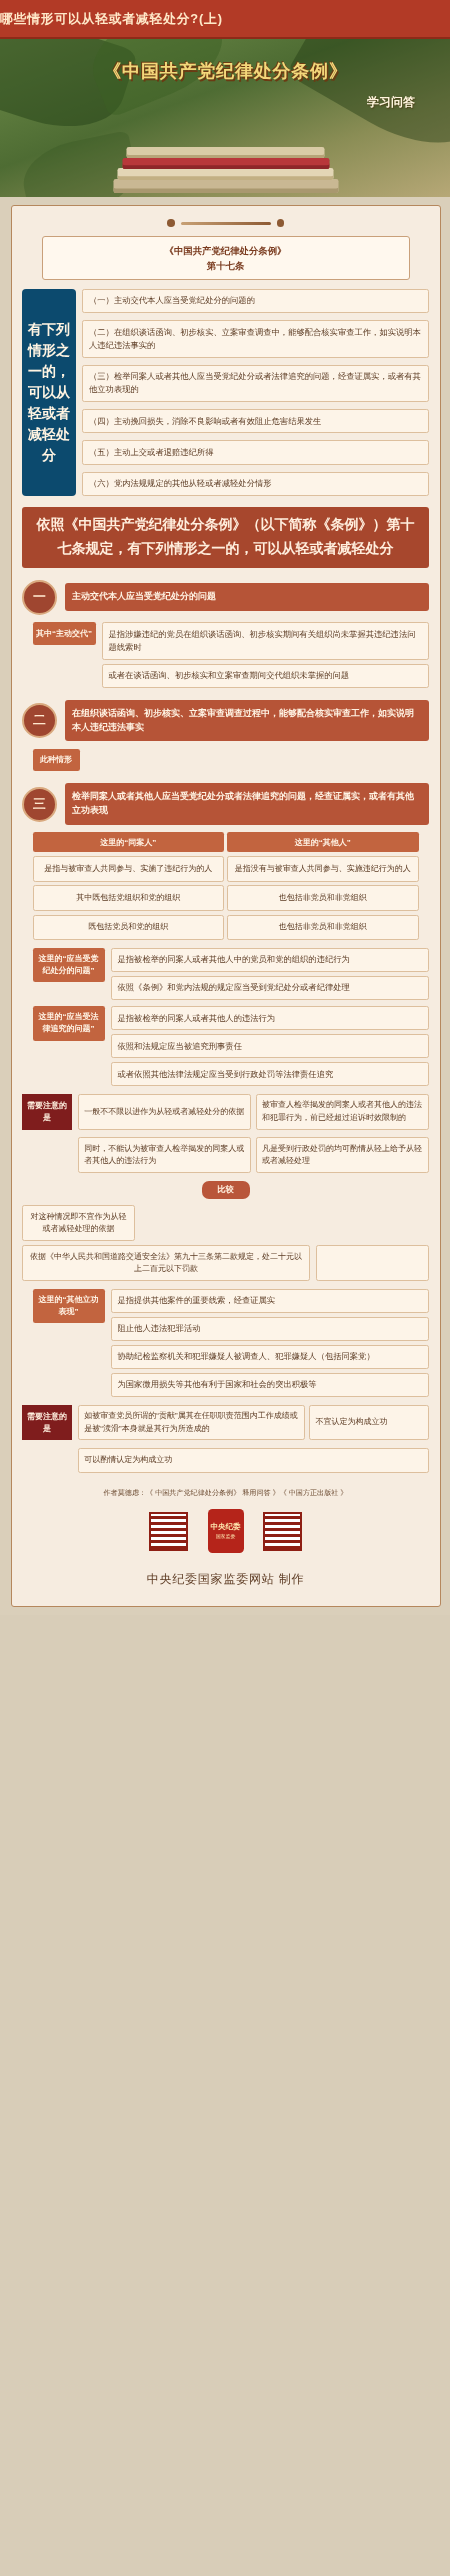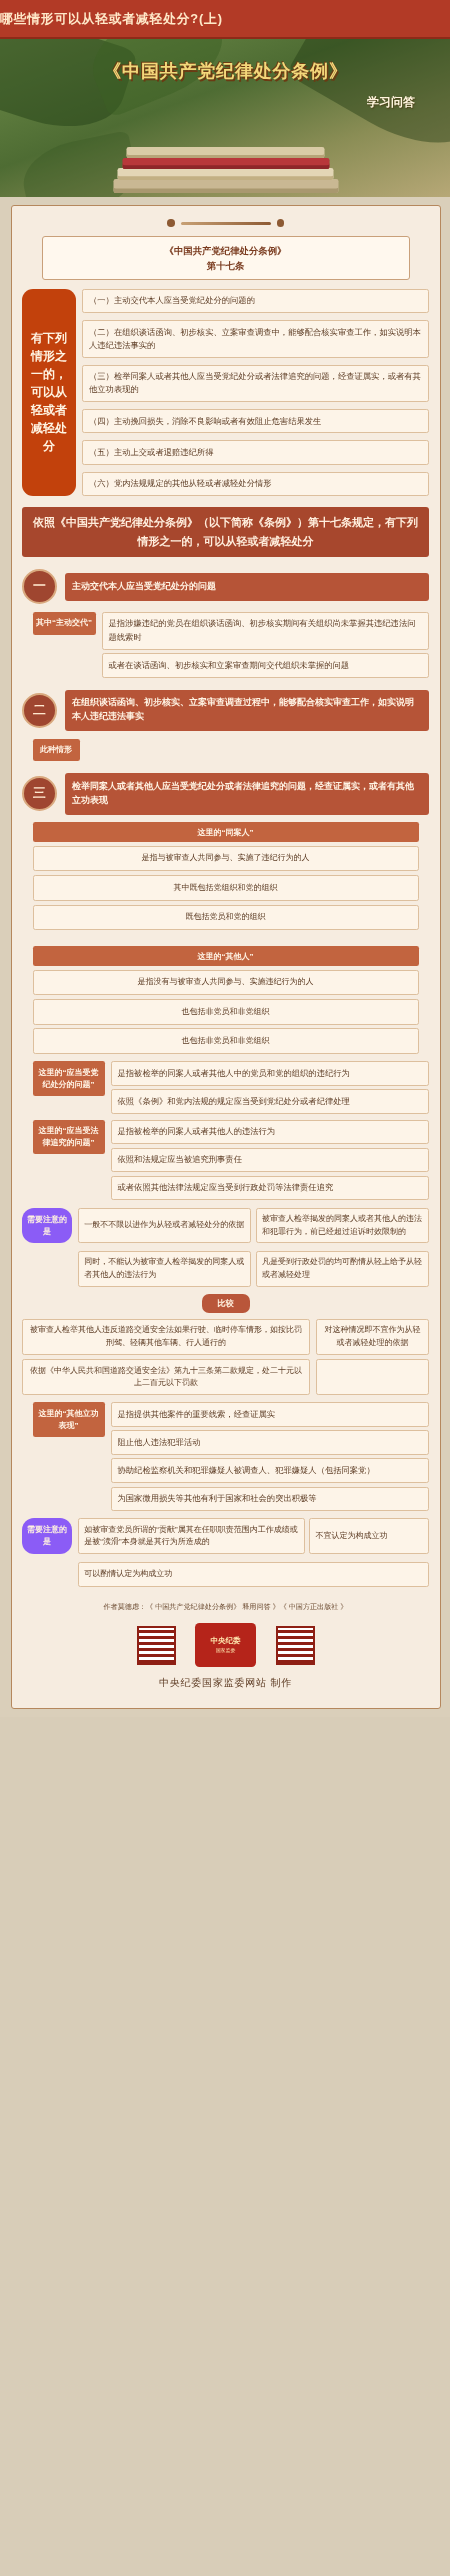--- a/index.html
+++ b/index.html
@@ -82,25 +82,25 @@
     font-weight:bold;
     color:#7a3b1f;
     line-height:1.6;
     margin:0 19.5px 9px;
   }
 
   
   .row { display:flex; align-items:stretch; margin-bottom:7.5px; }
   .tag {
     flex:0 0 auto;
-    background:#c2410c;
+    background:#0c4a6e;
     color:#fff4e2;
-    font-size:12px;
+    font-size:14px;
     font-weight:bold;
-    border-radius:11px;
+    border-radius:4px;
     display:flex; align-items:center; justify-content:center;
     text-align:center;
     padding:6px 5.3px;
     line-height:1.5;
     writing-mode:horizontal-tb;
   }
   .tag.small { width:54px; }
   .list { flex:1 1 auto; display:flex; flex-direction:column; gap:7px; margin-left:6px; }
   .item {
     background:#fdf4e8;
@@ -108,21 +108,21 @@
     border-radius:2.3px;
     font-size:8.3px;
     line-height:1.6;
     padding:4.5px 6px;
     color:#5b3a22;
   }
 
   .banner {
     background:#a7472d;
     color:#ffeedd;
-    font-size:11px;
+    font-size:14px;
     line-height:1.7;
     font-weight:bold;
     border-radius:3px;
     padding:6.8px 9px;
     margin:10.5px 0 10.5px;
     text-align:center;
   }
 
   
   .numhead { display:flex; align-items:center; gap:7.5px; margin:12px 0 7.5px; }
@@ -150,38 +150,38 @@
     border-radius:2.3px;
     padding:5.3px 3px;
     text-align:center;
     line-height:1.5;
   }
   .subtag.wide { flex-basis:63px; }
   .subtag.xwide { flex-basis:72px; }
   .subbody { flex:1 1 auto; margin-left:6px; display:flex; flex-direction:column; gap:3.8px; }
 
   
-  .compare { display:flex; gap:16px; margin:7.5px 10.5px 7.5px;flex-direction:column; }
+  .compare { display:flex; gap:3px; margin:7.5px 10.5px 7.5px; }
   .col { flex:1 1 0; display:flex; flex-direction:column; gap:3.8px; }
   .colhead {
     background:#c2643f; color:#fff3e4; font-size:8px; font-weight:bold;
     border-radius:2.3px; padding:4.5px 3.8px; text-align:center;
   }
   .cell {
     background:#fdf4e8; border:0.8px solid #ddbf9d; border-radius:2.3px;
     font-size:8px; line-height:1.55; padding:4.5px 5.3px; text-align:center; color:#5b3a22;
     min-height:25.5px; display:flex; align-items:center; justify-content:center;
   }
 
   .noteband {
     display:flex; gap:6px; margin:7.5px 0;
   }
   .noteband .lab {
-    flex:0 0 50px; background:#8b5cf6; color:#fff1e0;
-    font-size:8px; font-weight:bold; border-radius:12px;
+    flex:0 0 50px; background:#7f1d1d; color:#fff1e0;
+    font-size:8px; font-weight:bold; border-radius:0;
     display:flex; align-items:center; justify-content:center; text-align:center; padding:4.5px 3px; line-height:1.5;
   }
   .noteband .cells { flex:1 1 auto; display:flex; gap:4.5px; }
   .noteband .cells .cell { flex:1 1 0; text-align:left; justify-content:flex-start; }
 
   .bijiao-wrap { margin:4.5px 0 7.5px; }
   .bijiao-head {
     width:48px; margin:0 auto 6px; background:#b9563a; color:#fff1e0;
     font-size:8.3px; font-weight:bold; border-radius:7px; text-align:center; padding:3.8px 0;
   }
@@ -193,26 +193,26 @@
   .footer { margin-top:13.5px; text-align:center; }
   .credit {
     font-size:7.1px; color:#6b4a30; line-height:1.7;
   }
   .qrrow { display:flex; justify-content:center; align-items:center; gap:19.5px; margin:10.5px 0 6px; }
   .qr { width:39px; height:39px; background:
       repeating-linear-gradient(0deg,#8e1f14 0 3px,#fff 3px 6px),
       repeating-linear-gradient(90deg,#8e1f14 0 3px,transparent 3px 6px);
       border:2.3px solid #8e1f14; }
   .badge {
-    width:61px; height:44px; border-radius:4.5px; background:#b5241a; color:#ffe9b0;
+    width:36px; height:44px; border-radius:4.5px; background:#b5241a; color:#ffe9b0;
     display:flex; flex-direction:column; align-items:center; justify-content:center;
     font-size:7.5px; font-weight:bold; line-height:1.3;
   }
   .badge .b-sub { font-size:4.9px; font-weight:normal; margin-top:2.3px; }
-  .sitename { font-size:10px; color:#5d3b23; letter-spacing:0.8px; margin-top:9px; }
+  .sitename { font-size:12px; color:#5d3b23; letter-spacing:0.8px; margin-top:18px; }
 </style>
 </head>
 <body>
 
 <div class="page">
 
   <div class="topbar">哪些情形可以从轻或者减轻处分?(上)</div>
 
   <div class="hero">
     <div class="leaf l1"></div>
@@ -324,21 +324,20 @@
       <div class="lab" style="visibility:hidden"></div>
       <div class="cells">
         <div class="cell">同时，不能认为被审查人检举揭发的同案人或者其他人的违法行为</div>
         <div class="cell">凡是受到行政处罚的均可酌情从轻上给予从轻或者减轻处理</div>
       </div>
     </div>
 
     <div class="bijiao-wrap">
       <div class="bijiao-head">比较</div>
       <div class="bijiao-row">
-        <div class="left cell">被审查人检举其他人违反道路交通安全法如果行驶、临时停车情形，如按比罚刑驾、轻辆其他车辆、行人通行的</div>
         <div class="right cell">对这种情况即不宜作为从轻或者减轻处理的依据</div>
       </div>
       <div class="bijiao-row">
         <div class="left cell">依据《中华人民共和国道路交通安全法》第九十三条第二款规定，处二十元以上二百元以下罚款</div>
         <div class="right cell"></div>
       </div>
     </div>
 
     <div class="subrow">
       <div class="subtag xwide">这里的“其他立功表现”</div>

